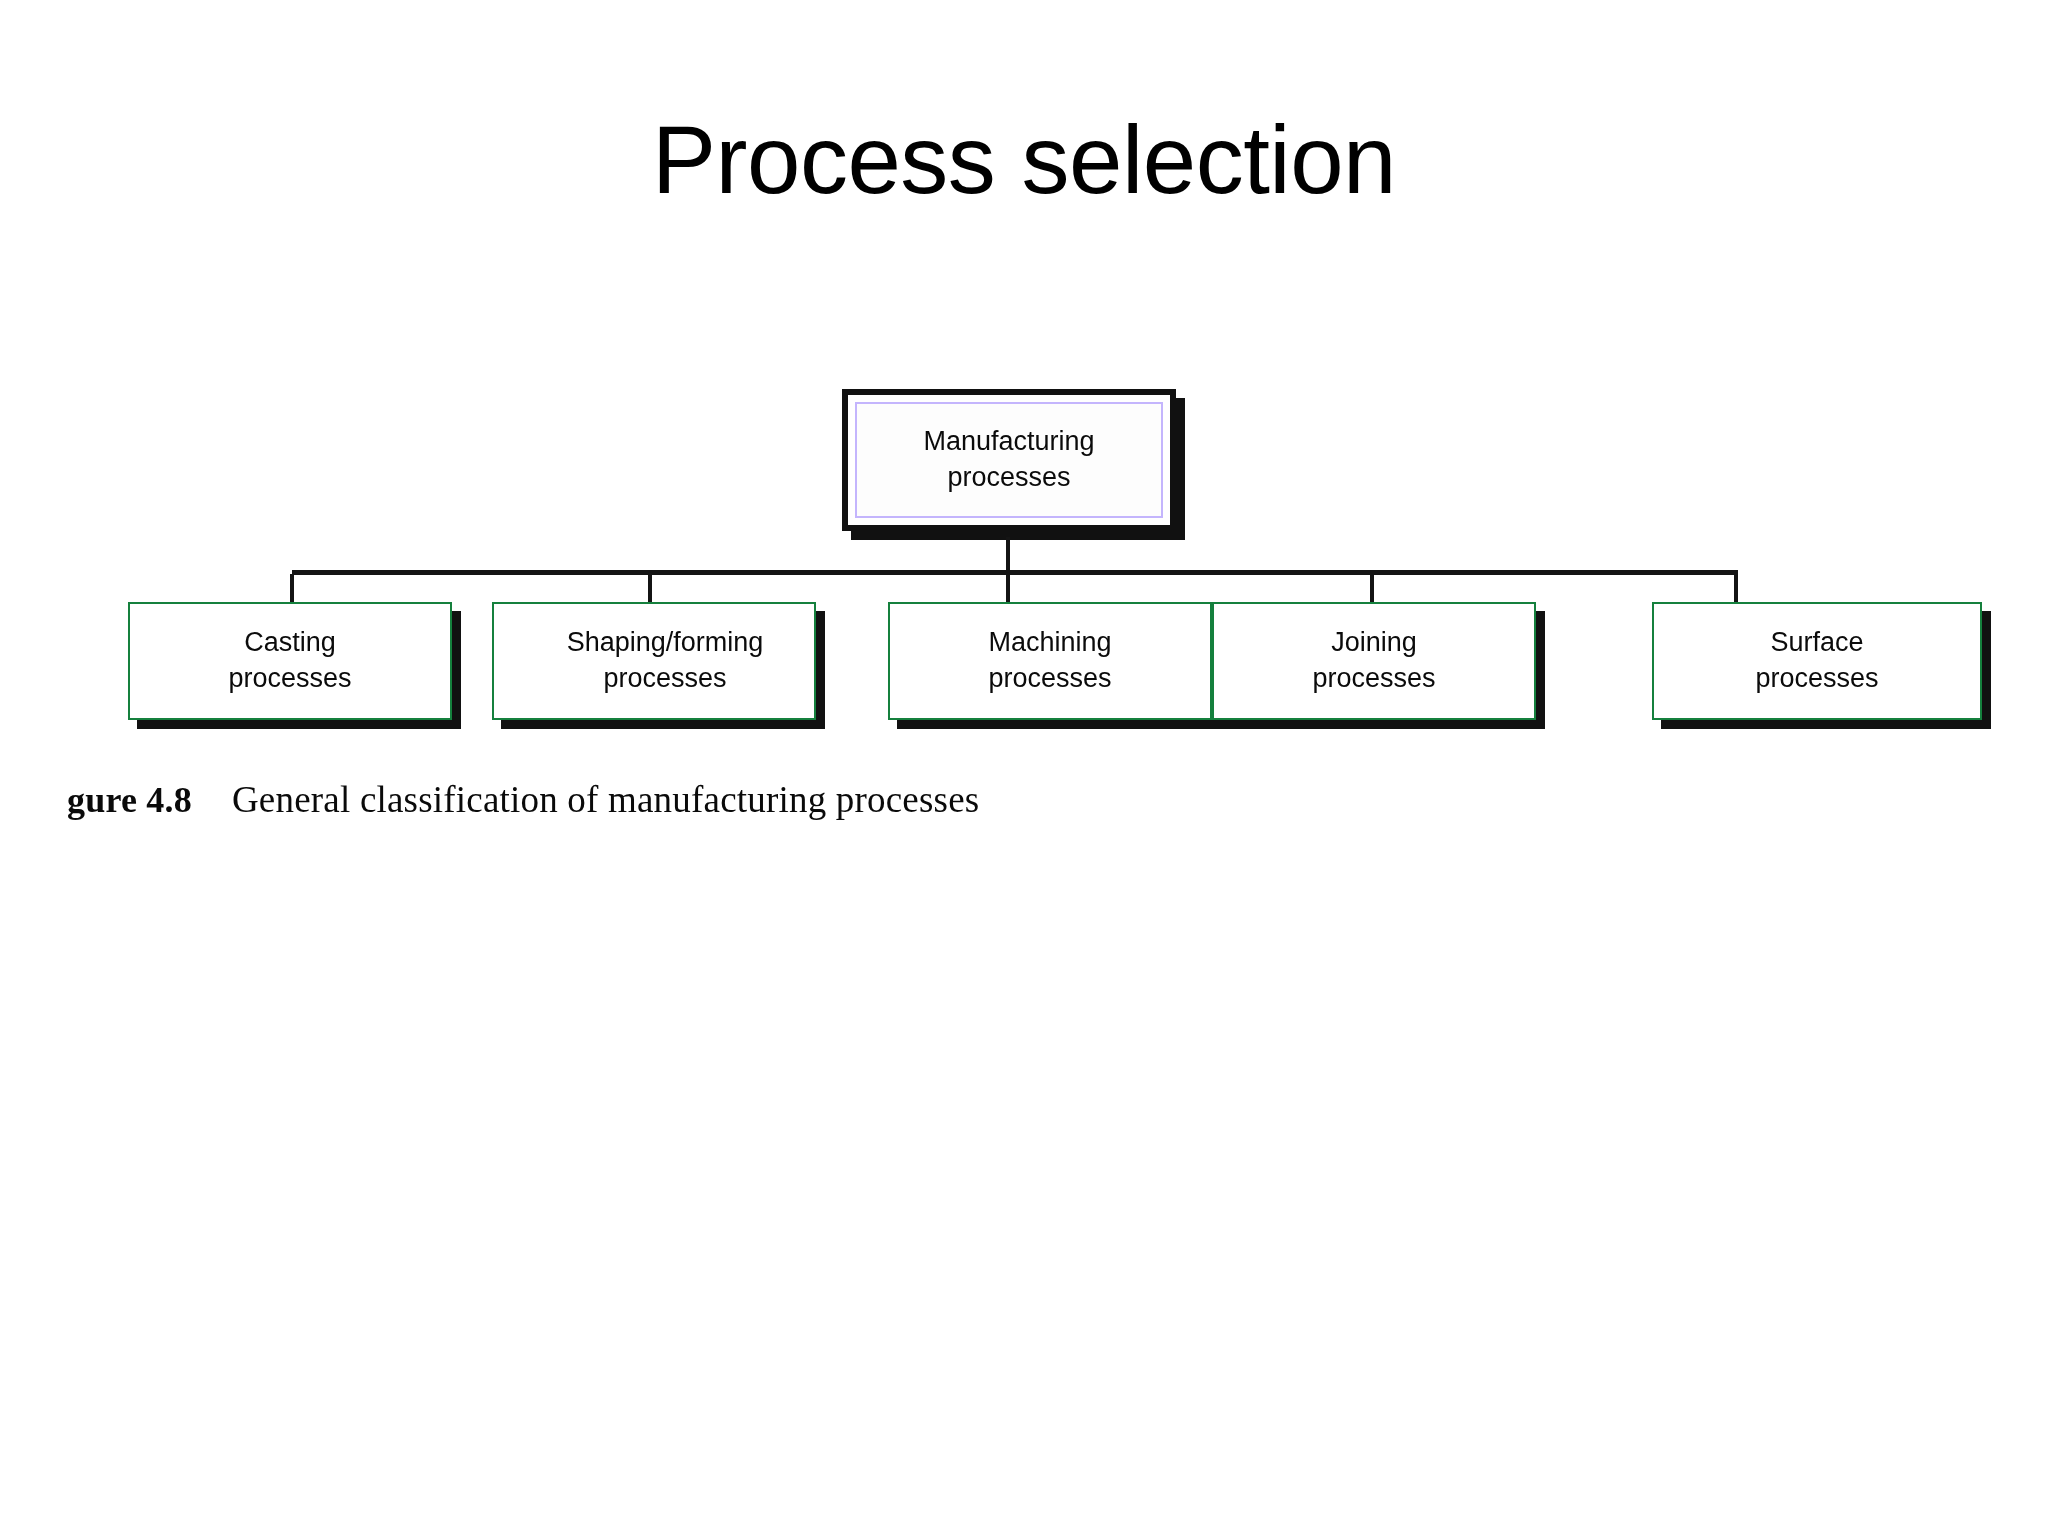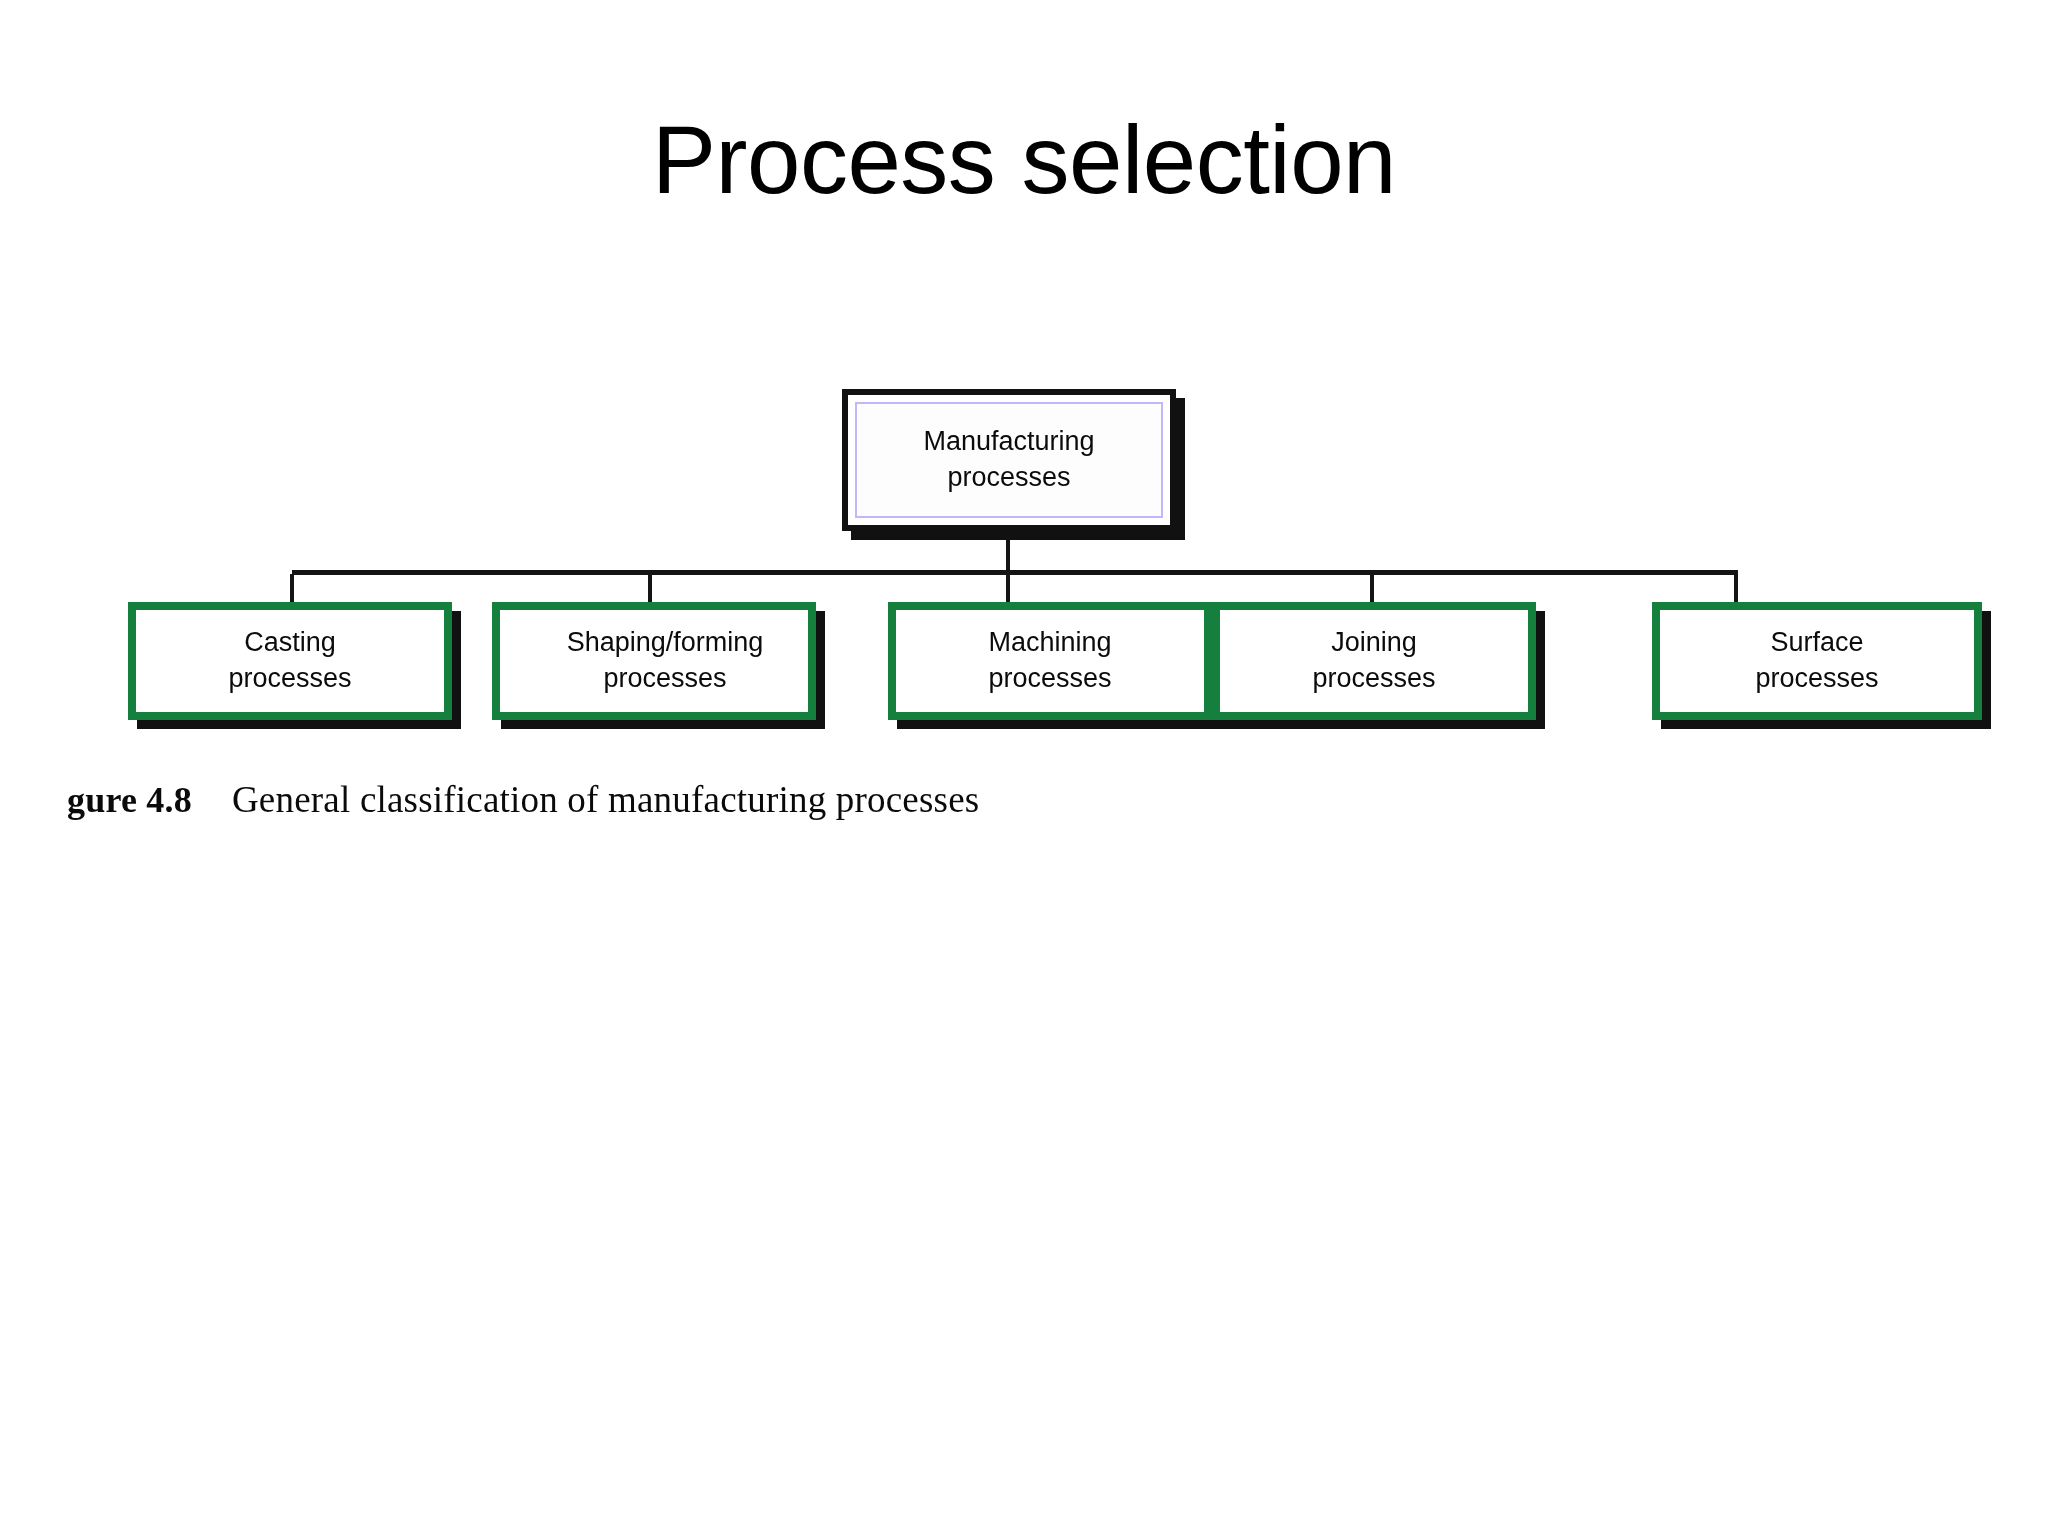--- a/index.html
+++ b/index.html
@@ -112,21 +112,21 @@
     width: 2048px;
     height: 1536px;
     pointer-events: none;
   }
   .leaf-node {
     position: absolute;
     top: 602px;
     height: 118px;
     box-sizing: border-box;
     background: #ffffff;
-    border: 8px solid #15803d;
+    border: 2px solid #15803d;
     box-shadow: 9px 9px 0 0 #111111;
     display: flex;
     align-items: center;
     justify-content: center;
     pointer-events: auto;
   }
   .leaf-label {
     font-family: "Liberation Sans", sans-serif;
     font-size: 27px;
     font-weight: 400;

